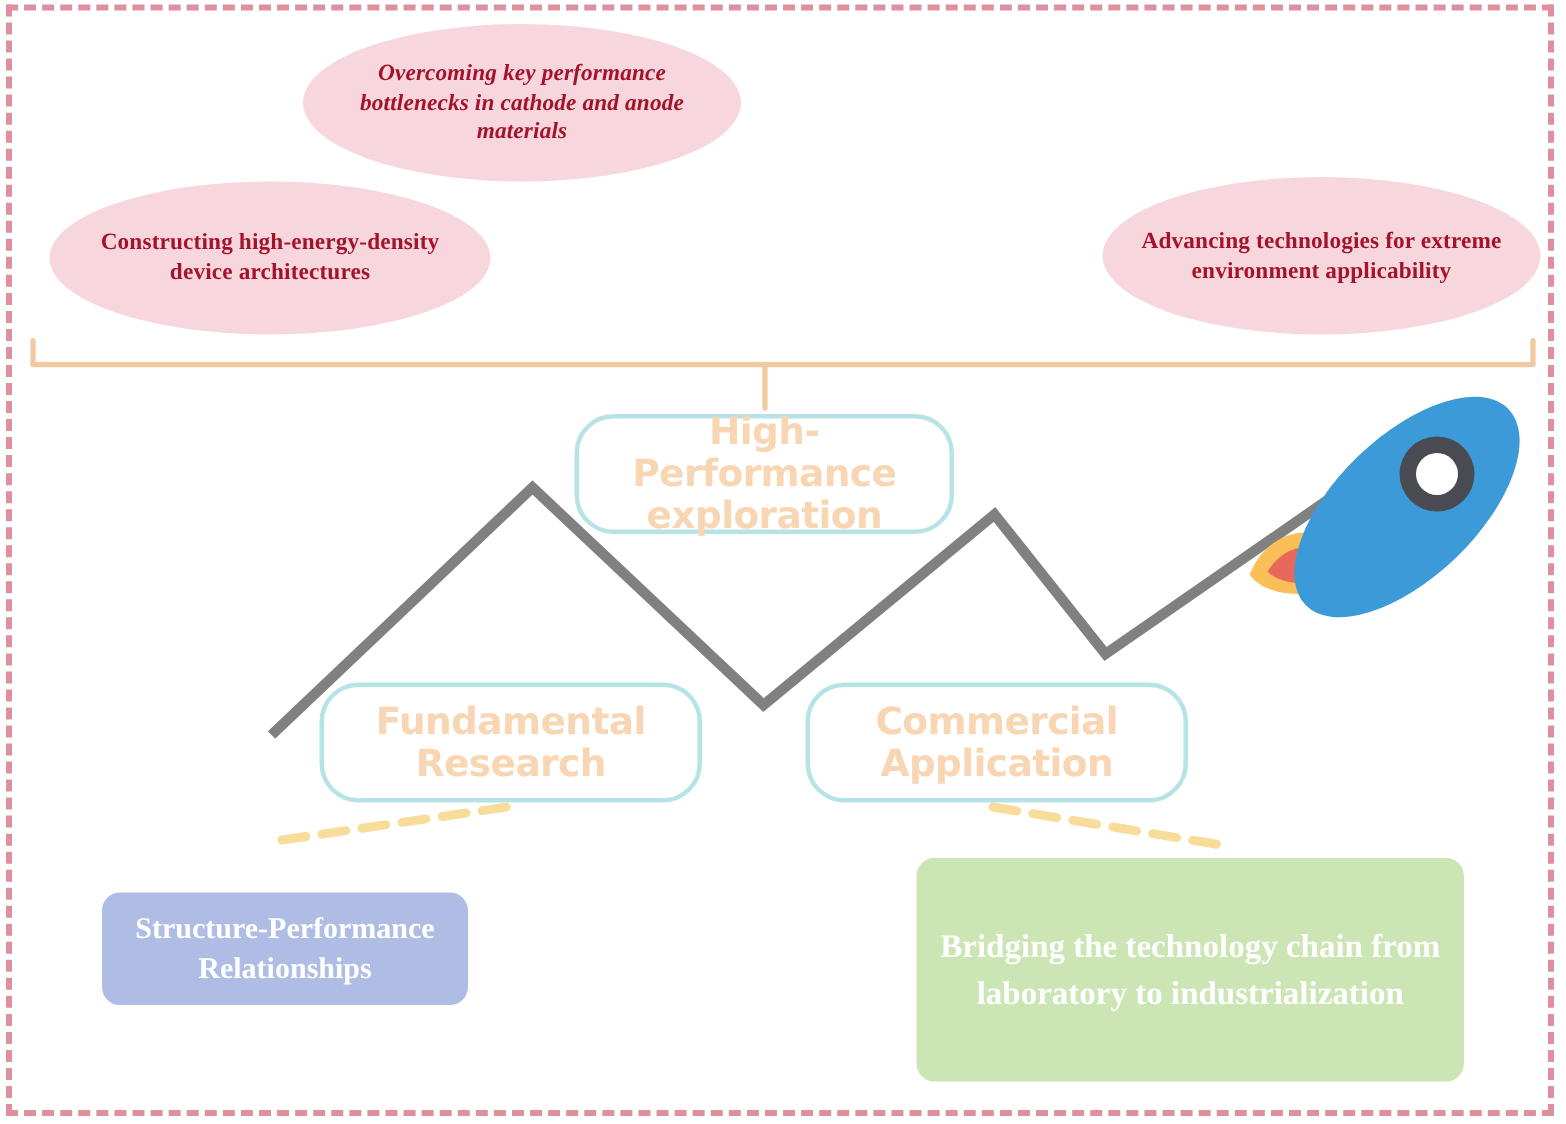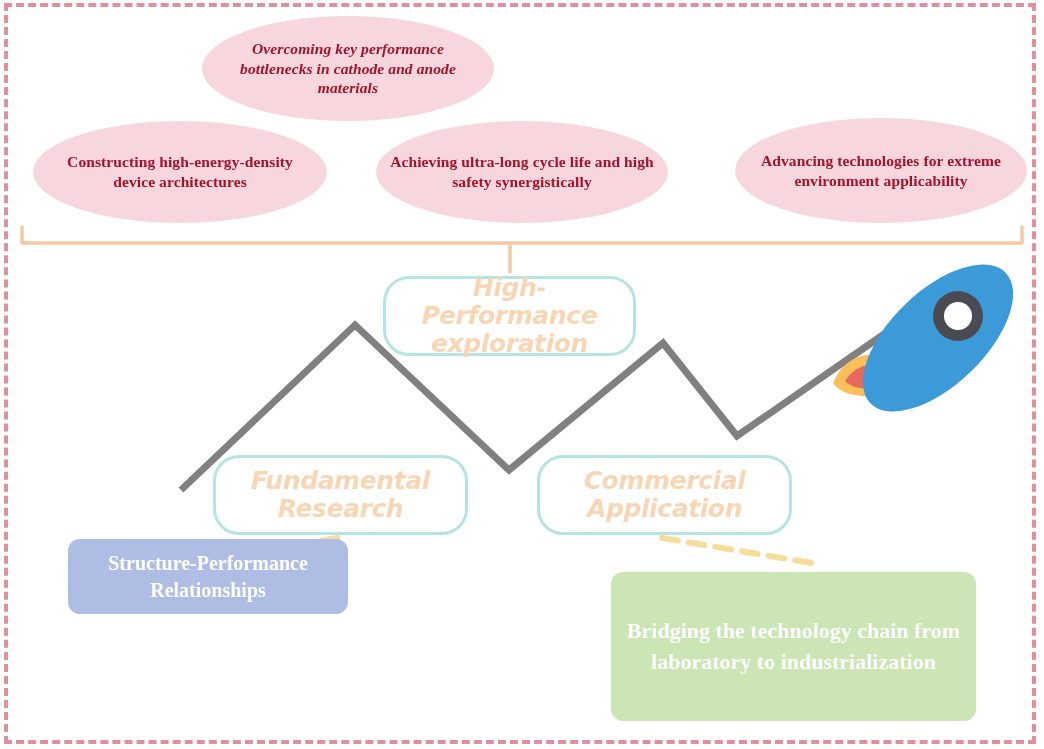--- a/index.html
+++ b/index.html
@@ -63,21 +63,20 @@
     align-items: center;
     justify-content: center;
     text-align: center;
     color: #f8d6b4;
     font-family: "DejaVu Sans", sans-serif;
     font-weight: bold;
     font-size: 25px;
     line-height: 1.12;
     letter-spacing: -0.4px;
     box-sizing: border-box;
-    font-style: italic;
   }
 
   
   .card {
     position: absolute;
     border-radius: 12px;
     display: flex;
     align-items: center;
     justify-content: center;
     text-align: center;
@@ -106,23 +105,20 @@
 
   <div class="ellipse" style="left:202px; top:16px; width:292px; height:105px;font-style:italic;">
     <span class="etext">Overcoming key performance bottlenecks in cathode and anode materials</span>
   </div>
 
 
   <div class="ellipse" style="left:33px; top:121px; width:294px; height:102px;">
     <span class="etext">Constructing high-energy-density device architectures</span>
   </div>
 
-  <div class="ellipse" style="left:376px; top:121px; width:292px; height:102px;">
-    <span class="etext">Achieving ultra-long cycle life and high safety synergistically</span>
-  </div>
 
   <div class="ellipse" style="left:735px; top:118px; width:292px; height:105px;">
     <span class="etext">Advancing technologies for extreme environment applicability</span>
   </div>
 
   <svg id="bracket" width="1044" height="749">
     <path d="M 22 227 L 22 243 L 1022 243 L 1022 227" fill="none" stroke="#f3c9a2" stroke-width="3.5" stroke-linecap="round" stroke-linejoin="round"></path>
     <path d="M 510 243 L 510 272" fill="none" stroke="#f3c9a2" stroke-width="3.5" stroke-linecap="round"></path>
   </svg>
 
@@ -160,21 +156,21 @@
   </div>
 
   <div class="stagebox" style="left:213px; top:455px; width:255px; height:80px;">
     <span>Fundamental Research</span>
   </div>
 
   <div class="stagebox" style="left:537px; top:455px; width:255px; height:80px;">
     <span>Commercial Application</span>
   </div>
 
-  <div class="card card-blue" style="left:68px; top:539px; width:280px; height:75px;">
+  <div class="card card-blue" style="left:68px; top:595px; width:244px; height:75px;">
     <span class="ctext">Structure-Performance Relationships</span>
   </div>
 
 
   <div class="card card-green" style="left:611px; top:572px; width:365px; height:149px;">
     <span class="ctext">Bridging the technology chain from laboratory to industrialization</span>
   </div>
 
 </div>
 

